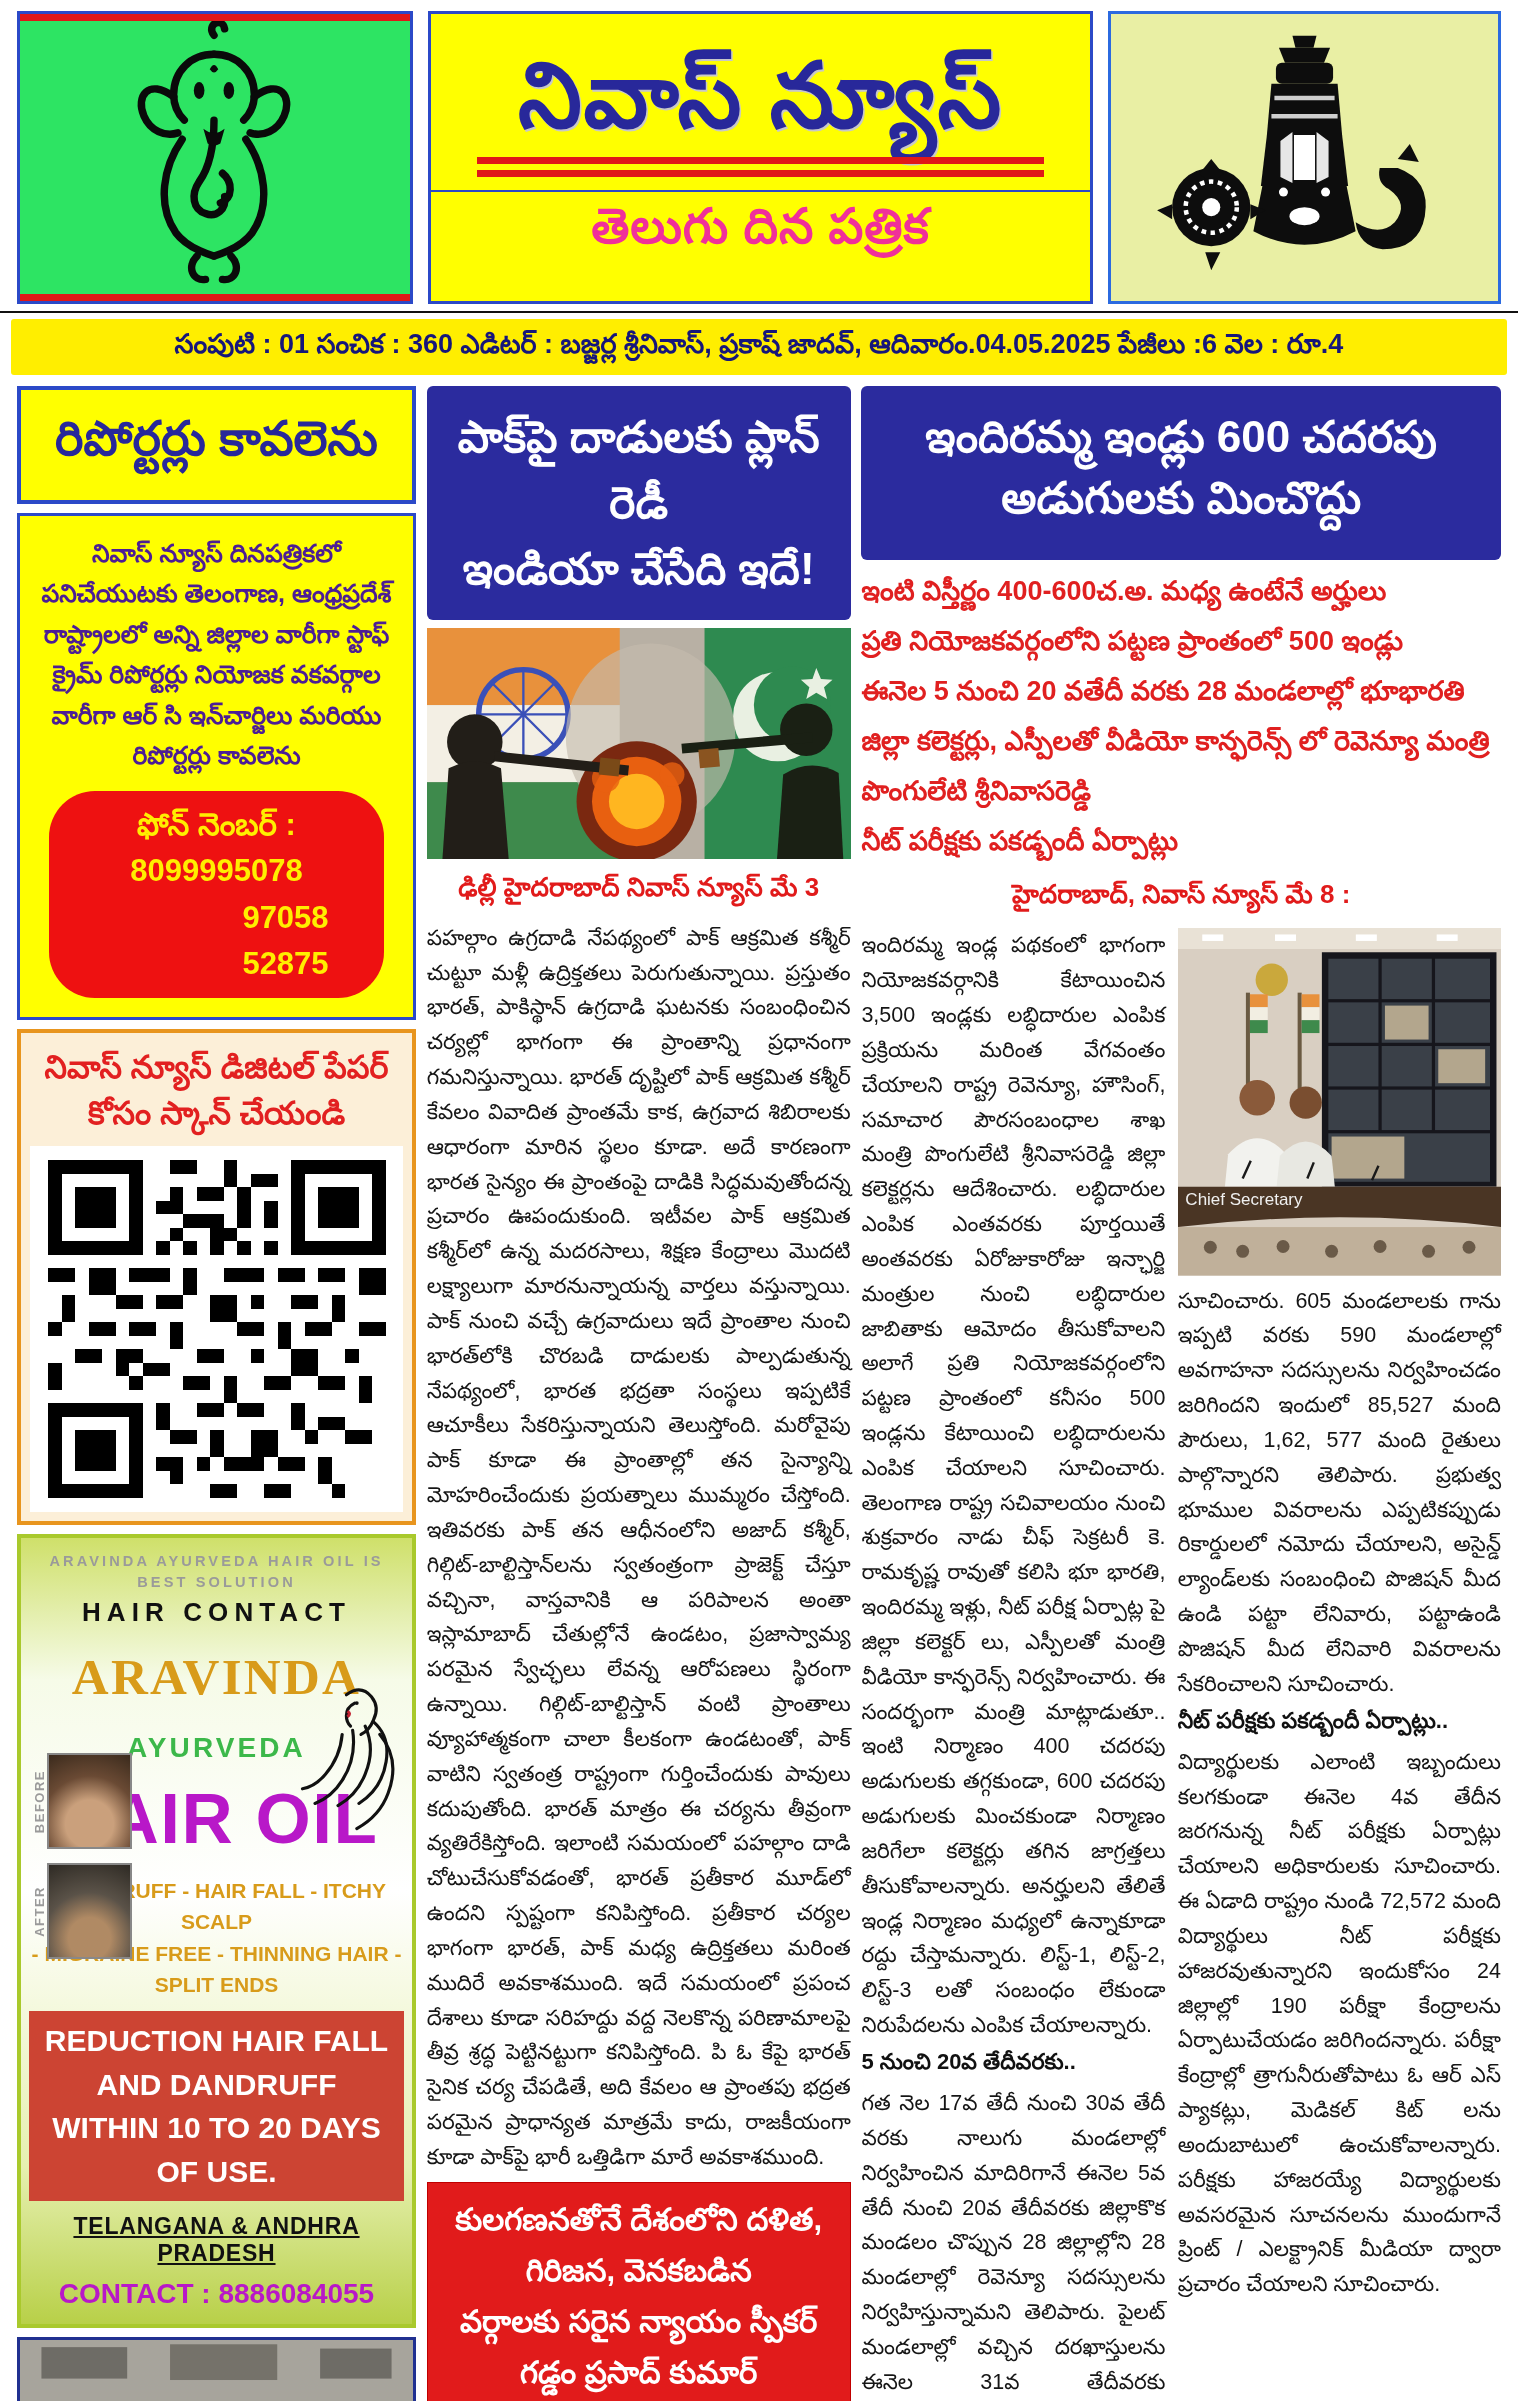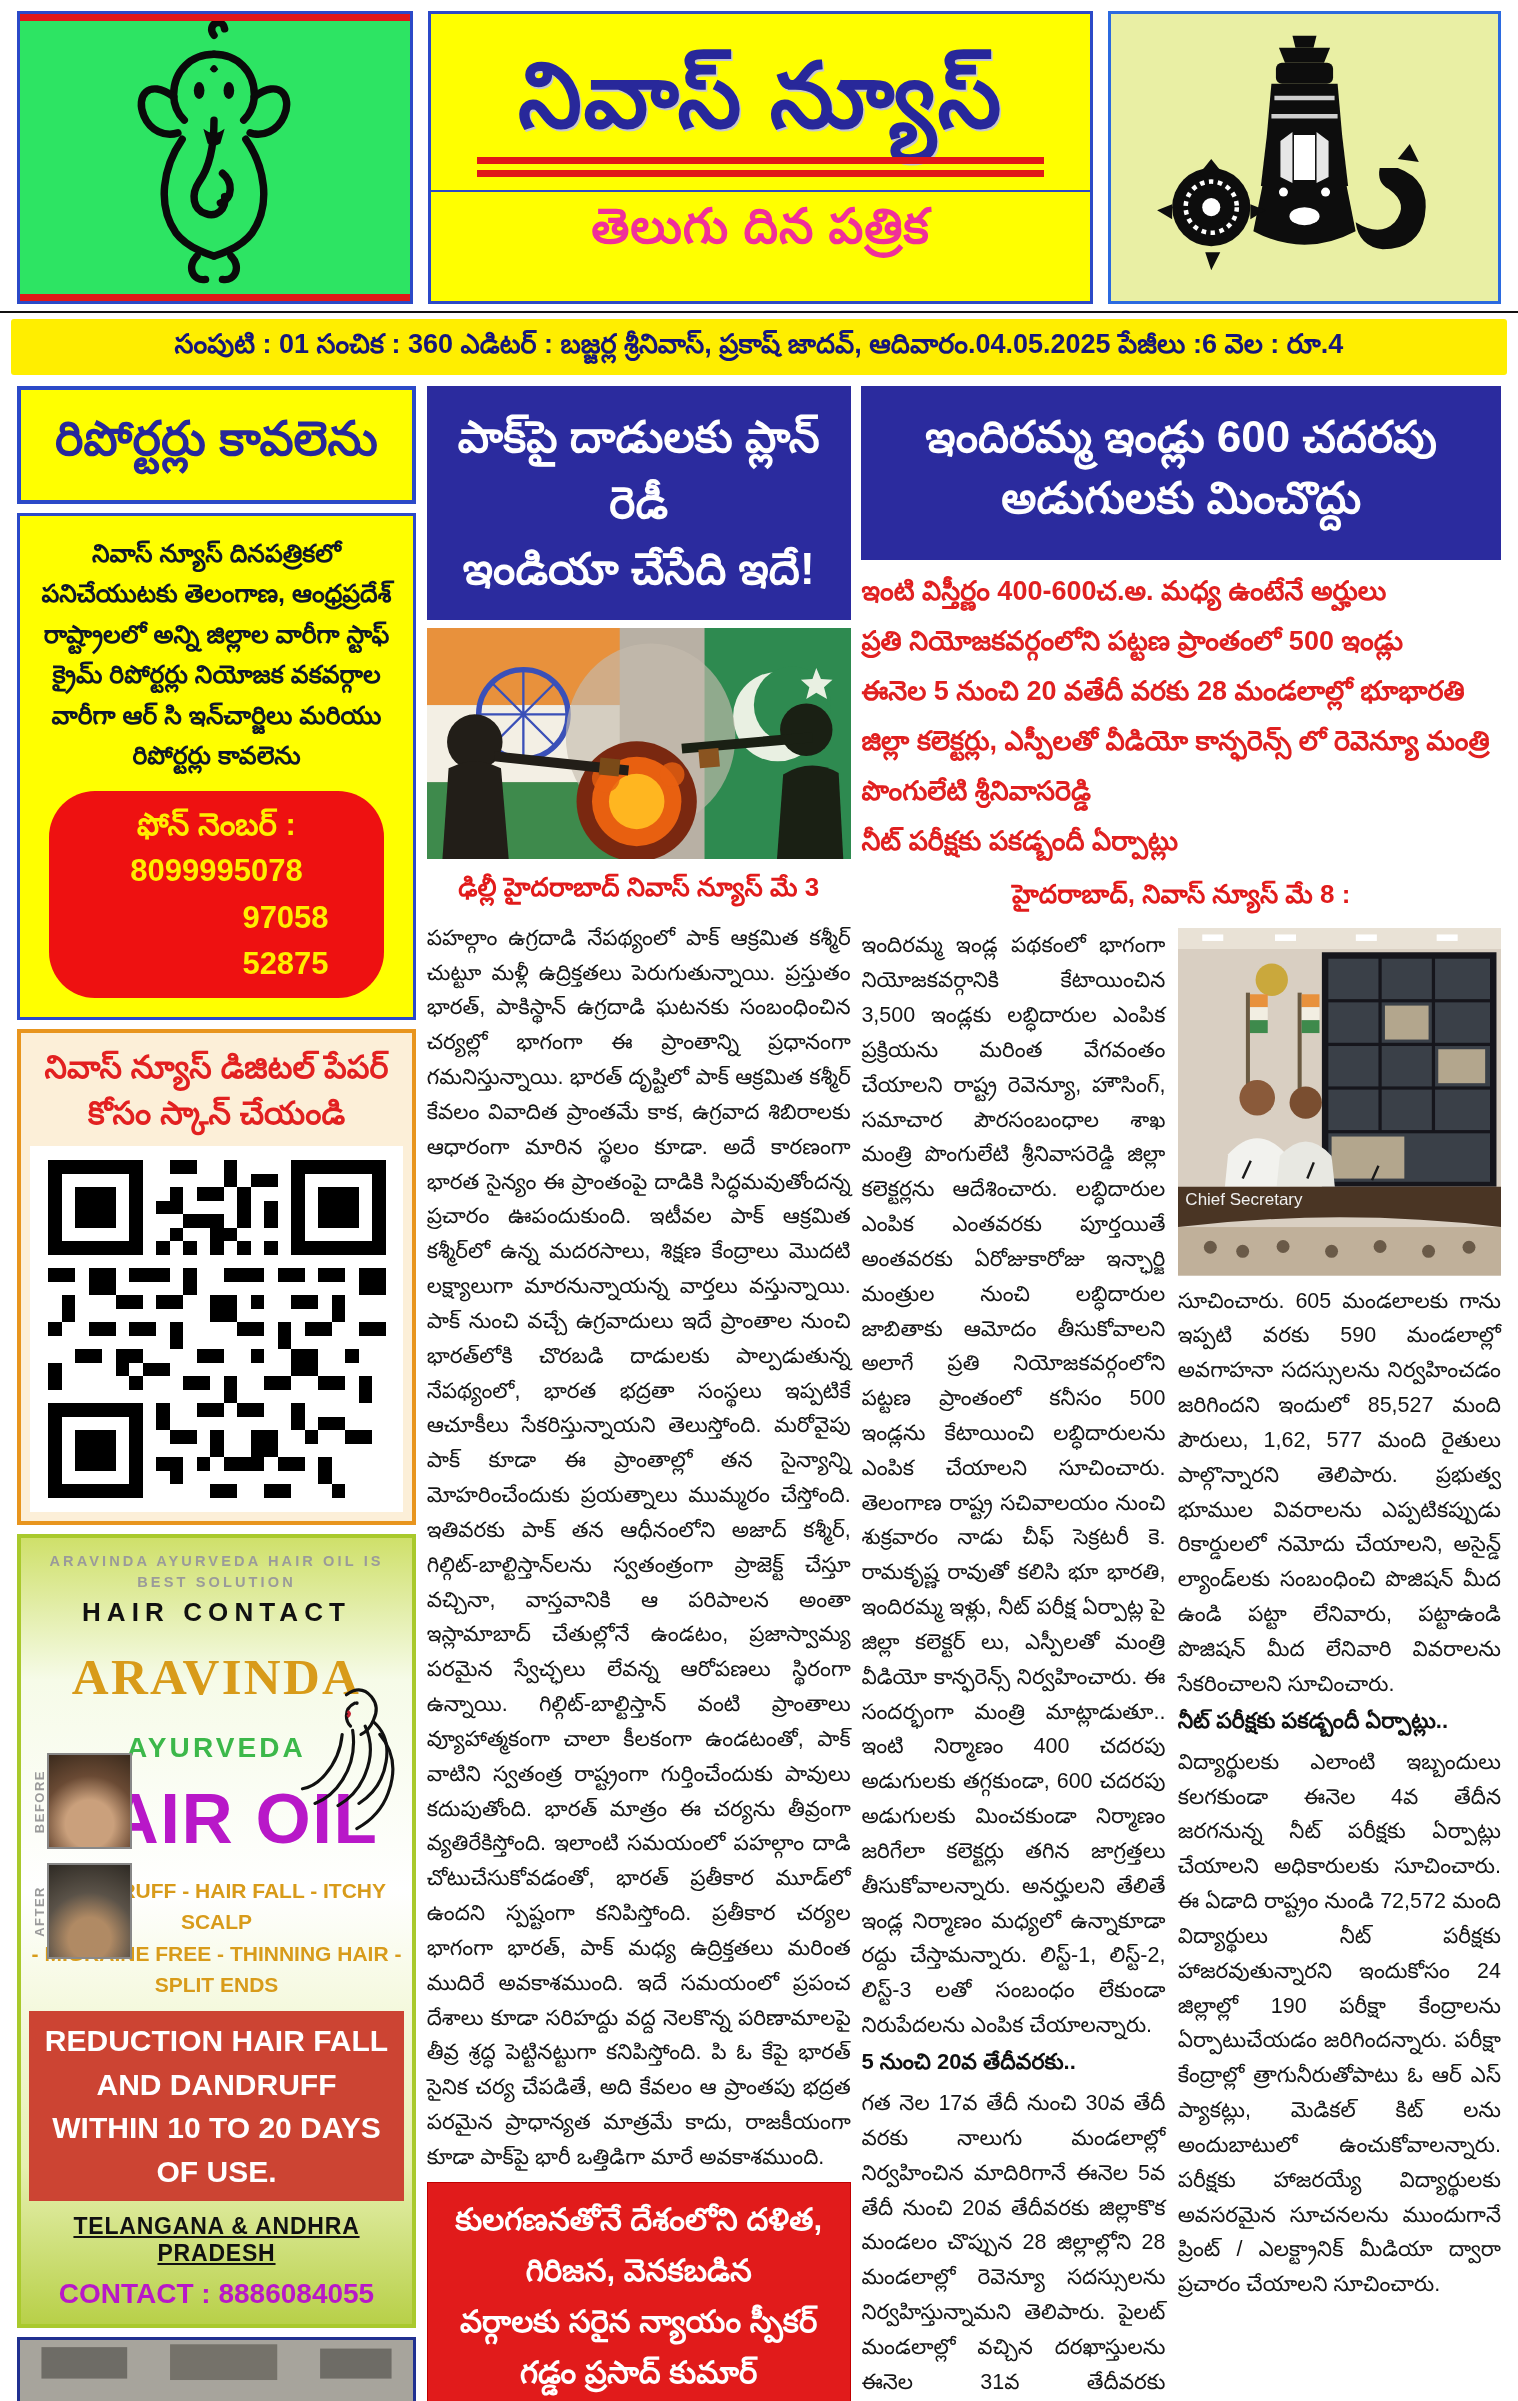--- a/index.html
+++ b/index.html
@@ -19,21 +19,21 @@
   .infostrip-wrap{border-top:2.3px solid #111;margin-top:7.7px;padding:6.1px 10.7px 0 10.7px;}
   .infostrip{background:#ffee00;border-radius:3px;padding:9.2px 23px;color:#16167a;font-size:27px;font-weight:bold;text-align:center;}
   
   .cols{display:flex;gap:10.7px;margin:10.7px 17px 0 17px;align-items:flex-start;}
   .col-l{width:399px;flex:none;display:flex;flex-direction:column;gap:9.2px;}
   .col-m{width:424px;flex:none;display:flex;flex-direction:column;gap:7.7px;}
   .col-r{flex:1;display:flex;flex-direction:column;gap:7.7px;}
   
   .rep-title{border:4.6px solid #2b49c8;background:#ffff00;color:#28289a;font-size:48px;font-weight:bold;text-align:center;padding:21.5px 6.1px;box-sizing:border-box;}
   .rep-body-box{border:3.8px solid #2b49c8;background:#ffff00;padding:17px 10.7px 14px 10.7px;box-sizing:border-box;}
-  .rep-body{color:#0f172a;font-size:25px;font-weight:bold;text-align:center;line-height:1.62;}
+  .rep-body{color:#4c1d95;font-size:25px;font-weight:bold;text-align:center;line-height:1.62;}
   .phone-pill{background:#ee1111;border-radius:46px;margin:15.3px 18.4px 4.6px 18.4px;padding:10.7px 15.3px;color:#ffee00;font-size:31px;font-weight:bold;text-align:center;line-height:1.5;}
   .qr-box{border:4.6px solid #e8951e;background:#fcefd8;padding:10.7px 9.2px 9.2px 9.2px;box-sizing:border-box;}
   .qr-title{color:#e22020;font-size:32px;font-weight:bold;text-align:center;line-height:1.45;margin-bottom:9.2px;}
   .qr-holder{background:#fff;padding:14px;display:flex;justify-content:center;}
   .hair-ad{border:4.6px solid #a9c92c;background:linear-gradient(180deg,#cfe06a 0%,#f6fbe8 18%,#ffffff 45%,#e6f0b0 80%,#b8d048 100%);padding:12.3px 7.7px 14px 7.7px;box-sizing:border-box;position:relative;text-align:center;}
   .hair-tag{color:#9a9a9a;font-size:14.6px;font-weight:bold;letter-spacing:3.1px;line-height:1.5;}
   .hair-prob{color:#111;font-size:26px;font-weight:bold;letter-spacing:6.1px;margin-top:3.1px;}
   .hair-brand{color:#d89b1a;font-size:51px;font-weight:bold;font-family:"Liberation Serif",serif;letter-spacing:2.3px;margin-top:20px;}
   .hair-ayur{color:#3cb84a;font-size:28px;font-weight:bold;letter-spacing:3.1px;margin-top:26px;}
   .hair-oil{color:#b818c8;font-size:71px;font-weight:bold;letter-spacing:1.5px;margin-top:14px;}
@@ -43,21 +43,21 @@
   .hair-contact{color:#b818c8;font-size:28px;font-weight:bold;margin-top:10.7px;}
   .ba-stack{position:absolute;left:10.7px;top:215px;width:100px;}
   .ba-item{display:flex;align-items:center;margin-bottom:14px;}
   .ba-label{writing-mode:vertical-rl;transform:rotate(180deg);color:#9a9a9a;font-size:13px;font-weight:bold;letter-spacing:1.5px;}
   .ba-img{width:83px;height:92px;border:2.3px solid #888;}
   .ba-before{background:radial-gradient(circle at 50% 75%,#caa07c 0 30%,#6a4a34 60%,#3a2a1c 100%);}
   .ba-after{background:radial-gradient(circle at 50% 80%,#b08a64 0 25%,#5a5248 55%,#2e2a24 100%);}
   .hair-woman{position:absolute;right:4.6px;top:142px;}
   .sec-ad{border:3.1px solid #203090;box-sizing:border-box;}
   
-  .hbox{background:#2b2b9e;color:#fff;font-weight:bold;text-align:center;}
+  .hbox{background:#2b2b9e;color:#fff;font-weight:bold;text-align:center;border-radius:6px;}
   .dateline{color:#e11b1b;font-size:26px;font-weight:bold;text-align:center;margin:4.6px 0;}
   .body-txt{color:#151515;font-size:21.5px;line-height:1.62;text-align:justify;}
   .subhead{color:#111;font-size:22px;font-weight:bold;margin:6.1px 0;}
   
   .pak-h{font-size:44px;padding:18.4px 4.6px;line-height:1.5;}
   .caste-h{background:#e11b1b;color:#fff;font-weight:bold;text-align:center;font-size:31px;line-height:1.65;padding:10.7px 6.1px;border:1.5px solid #c00000;}
   
   .ind-h{font-size:44px;padding:26px 3.1px;letter-spacing:0px;}
   .bullets div{color:#e02020;font-size:27px;font-weight:bold;line-height:1.85;}
   .twocol{display:flex;gap:12.3px;}

